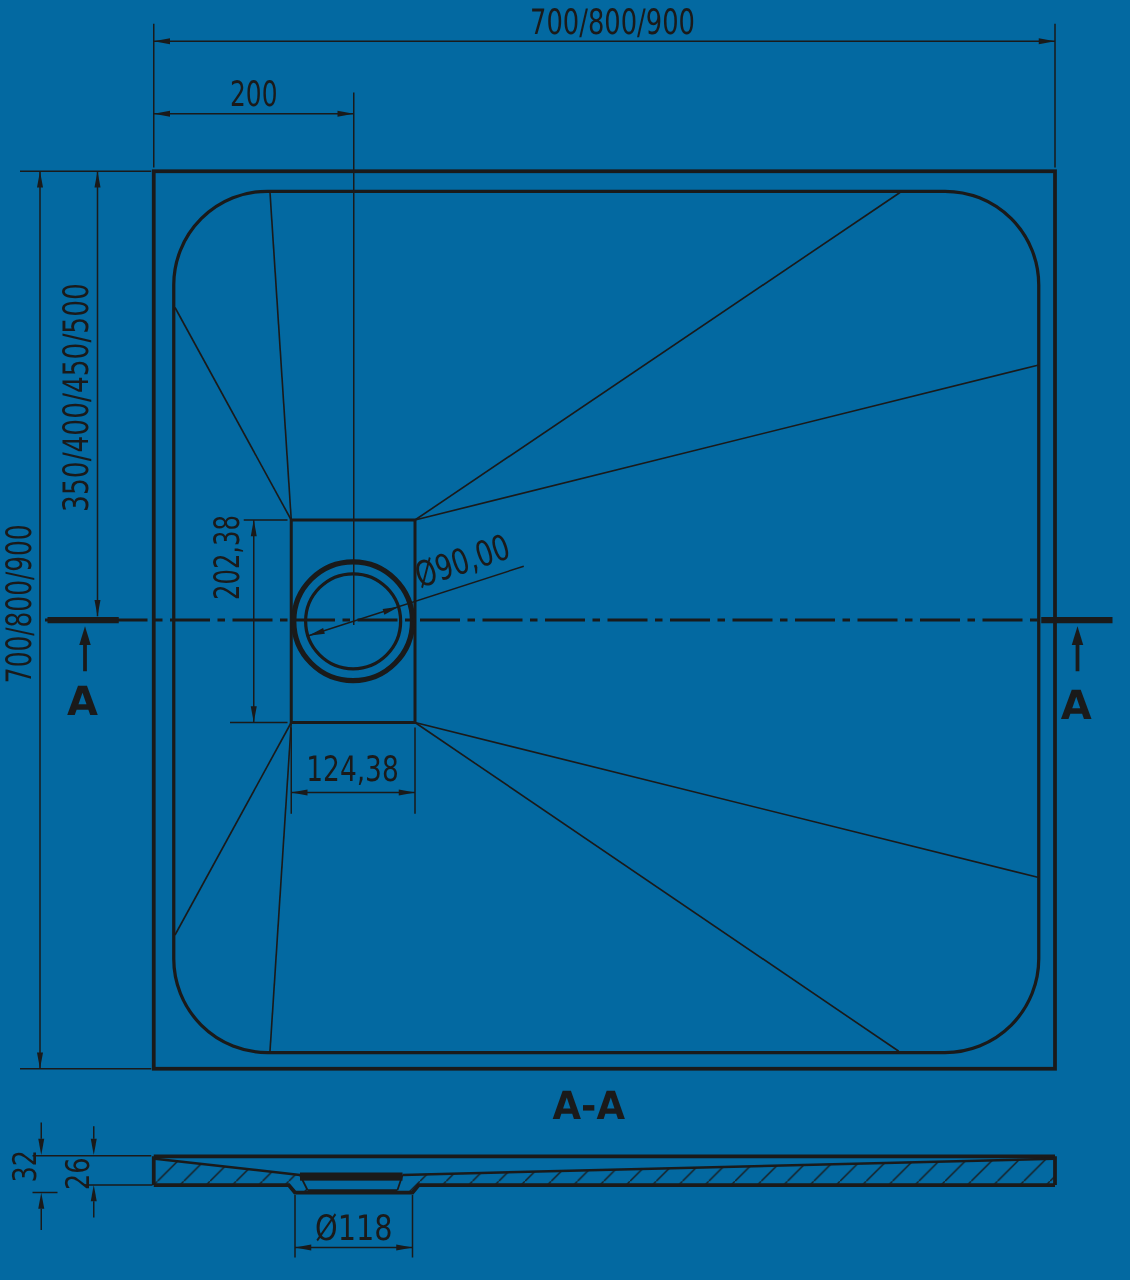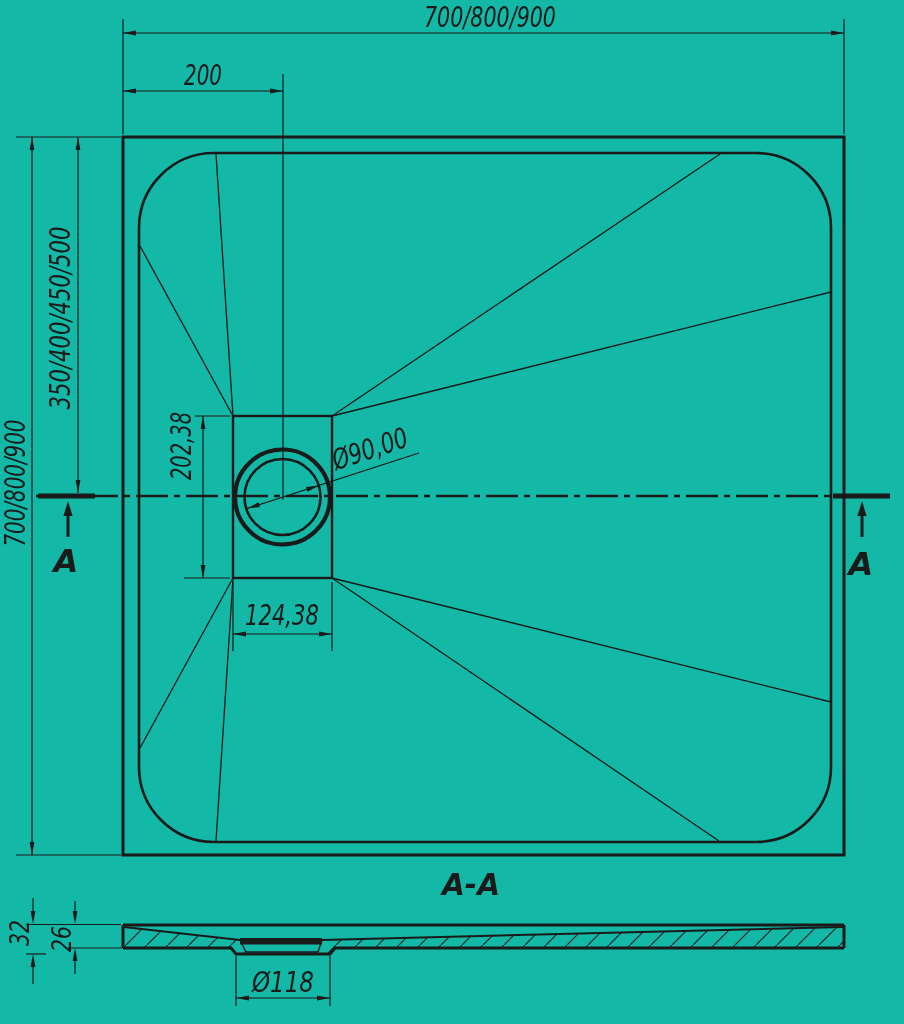--- a/index.html
+++ b/index.html
@@ -1,22 +1,21 @@
 <!DOCTYPE html>
 <html><head>
 <meta charset="utf-8">
 <style>
   html,body{margin:0;padding:0;background:#ffffff;}
   .drawing-canvas{
     position:relative;
     width:904px;height:1024px;
-    background:#14b8a6;
+    background:#0369a1;
     font-family:"DejaVu Sans", sans-serif;
     overflow:hidden;
-    font-style:italic;
   }
   svg{display:block;}
   svg line, svg rect, svg path, svg circle{ vector-effect:none; }
   text{
     fill:#1a1a1a;
     font-family:"DejaVu Sans", sans-serif;
   }
   .dim-text{ font-size:28px; }
   .dim-text-small{ font-size:26px; }
   .marker-text{ font-size:32px; font-weight:bold; }

